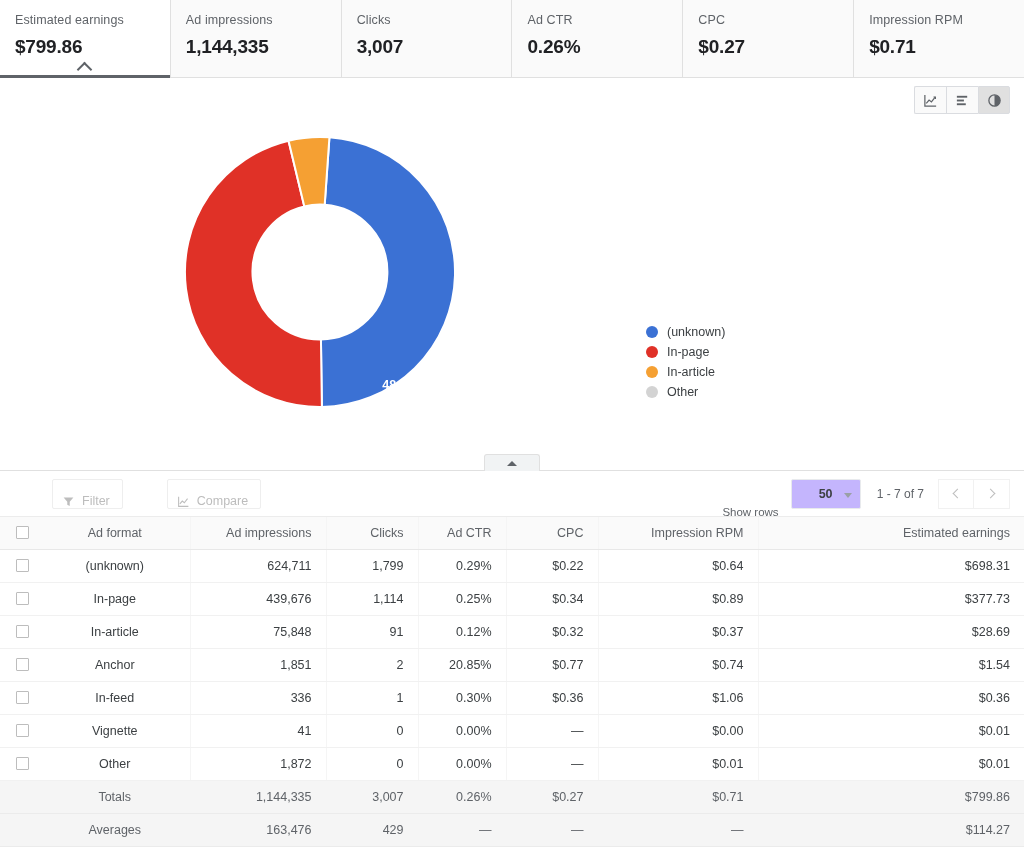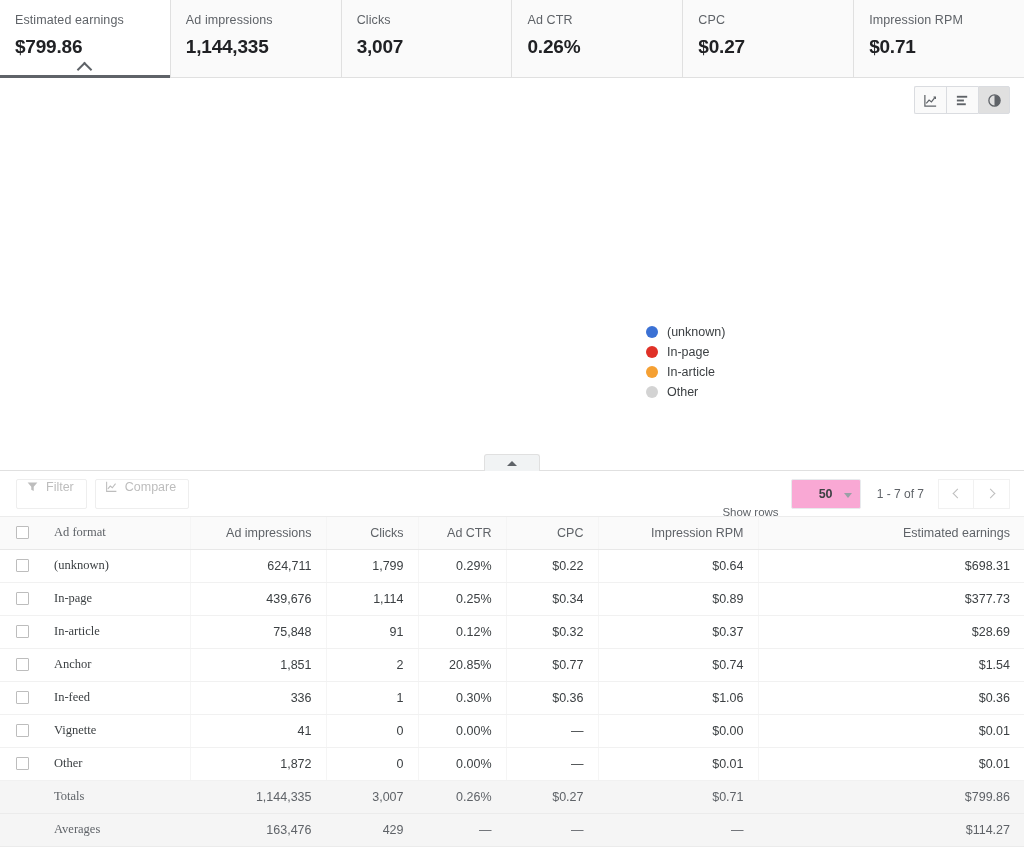--- a/index.html
+++ b/index.html
@@ -138,42 +138,43 @@
     background: #fff;
   }
   .tbl-toolbar {
     height: 46px;
     display: flex; align-items: center;
     padding: 0 14px 0 16px;
     border-bottom: 1px solid #ececec;
   }
   .chip {
     height: 30px;
-    display: flex; align-items: flex-start;
+    display: flex; align-items: flex-end;
     padding: 0 12px 0 9px;
     border: 1px solid #eeeeee;
     border-radius: 2px;
     font-size: 12.5px;
     color: #bdbdbd;
     margin-right: 8px;
     cursor: pointer;
     background: #fff;
+    margin-left: 36px;
   }
   .chip svg { margin-right: 7px; display:block; }
   .spacer { flex: 1; }
   .show-rows-lbl { font-size: 11.5px; color: #5f6368; margin-right: 12px; margin-top: 37px; }
   .rows-select {
     width: 70px; height: 30px;
     border: 1px solid #e8eaed;
     border-radius: 2px;
     display: flex; align-items: center; justify-content: center;
     position: relative;
     font-size: 12.5px; font-weight: bold; color: #3c4043;
     cursor: pointer;
-    background: #f9a8d4;
+    background: #c4b5fd;
   }
   .rows-select .cd {
     position: absolute; right: 8px; top: 13px;
     width: 0; height: 0;
     border-left: 4px solid transparent;
     border-right: 4px solid transparent;
     border-top: 5px solid #9aa0a6;
   }
   .range { font-size: 12px; color: #5f6368; margin: 0 14px 0 16px; }
   .navbtn {
@@ -199,21 +200,21 @@
     overflow: hidden;
   }
   th {
     background: #fafafa;
     color: #5f6368;
     text-align: right;
     height: 32px;
     border-bottom: 1px solid #e8e8e8;
   }
   th.chk, td.chk { width: 40px; padding: 0 0 0 16px; border-right: none; }
-  th.name, td.name { text-align: left; width: 150px; font-family: Liberation Serif, serif; }
+  th.name, td.name { text-align: center; width: 150px; }
   td { color: #3c4043; text-align: right; }
   td.name { color: #3c4043; }
   .cb {
     width: 13px; height: 13px;
     border: 1.5px solid #bdbdbd;
     border-radius: 1px;
     display: block;
     cursor: pointer;
     background: #fff;
   }
@@ -292,20 +293,34 @@
       <div class="tgl on">
         <span>
           <svg width="15" height="15" viewBox="0 0 16 16">
             <circle cx="8" cy="8" r="6" fill="none" stroke="#5f6368" stroke-width="1.4"></circle>
             <path d="M8 2 A6 6 0 0 1 8 14 Z" fill="#5f6368"></path>
           </svg>
         </span>
       </div>
     </div>
 
+    <div class="donut-wrap">
+      <svg width="340" height="330" viewBox="0 0 340 330">
+        <g transform="translate(170,165)">
+
+          <path d="M 9.42 -134.67 A 135 135 0 0 1 1.88 134.99 L 0.94 67.49 A 67.5 67.5 0 0 0 4.71 -67.33 Z" fill="#3b71d4" stroke="#ffffff" stroke-width="2"></path>
+
+          <path d="M 1.88 134.99 A 135 135 0 0 1 -31.47 -131.29 L -15.73 -65.65 A 67.5 67.5 0 0 0 0.94 67.49 Z" fill="#e03127" stroke="#ffffff" stroke-width="2"></path>
+
+          <path d="M -31.47 -131.29 A 135 135 0 0 1 9.42 -134.67 L 4.71 -67.33 A 67.5 67.5 0 0 0 -15.73 -65.65 Z" fill="#f5a033" stroke="#ffffff" stroke-width="2"></path>
+          <text class="slice-label" x="80" y="117" text-anchor="middle">48.9%</text>
+          <text class="slice-label" x="-97" y="140" text-anchor="middle">47.2%</text>
+        </g>
+      </svg>
+    </div>
 
     <div class="legend">
       <div class="legend-row">
         <span class="dot" style="background:#3b71d4"></span>
         <span class="legend-text">(unknown)</span>
       </div>
       <div class="legend-row">
         <span class="dot" style="background:#e03127"></span>
         <span class="legend-text">In-page</span>
       </div>

